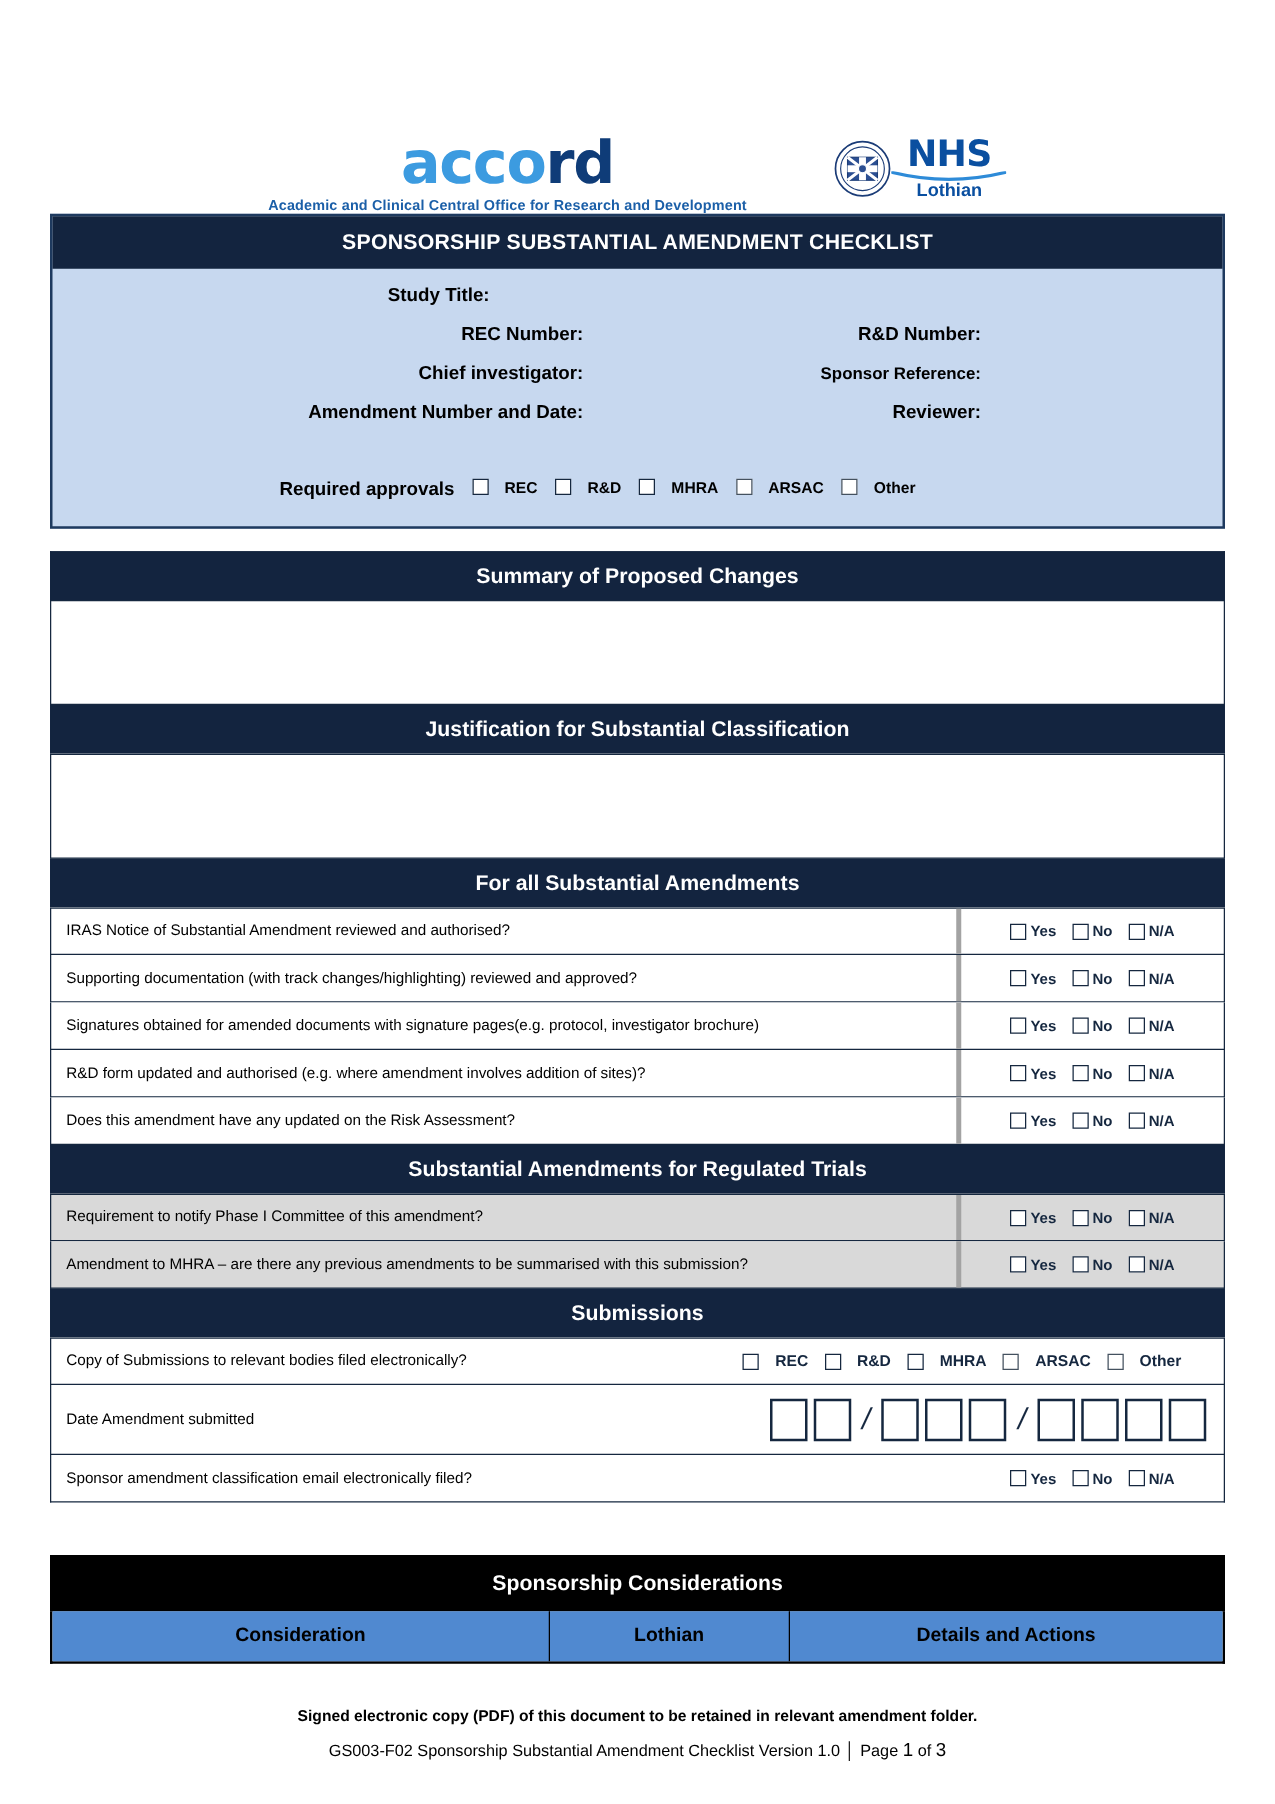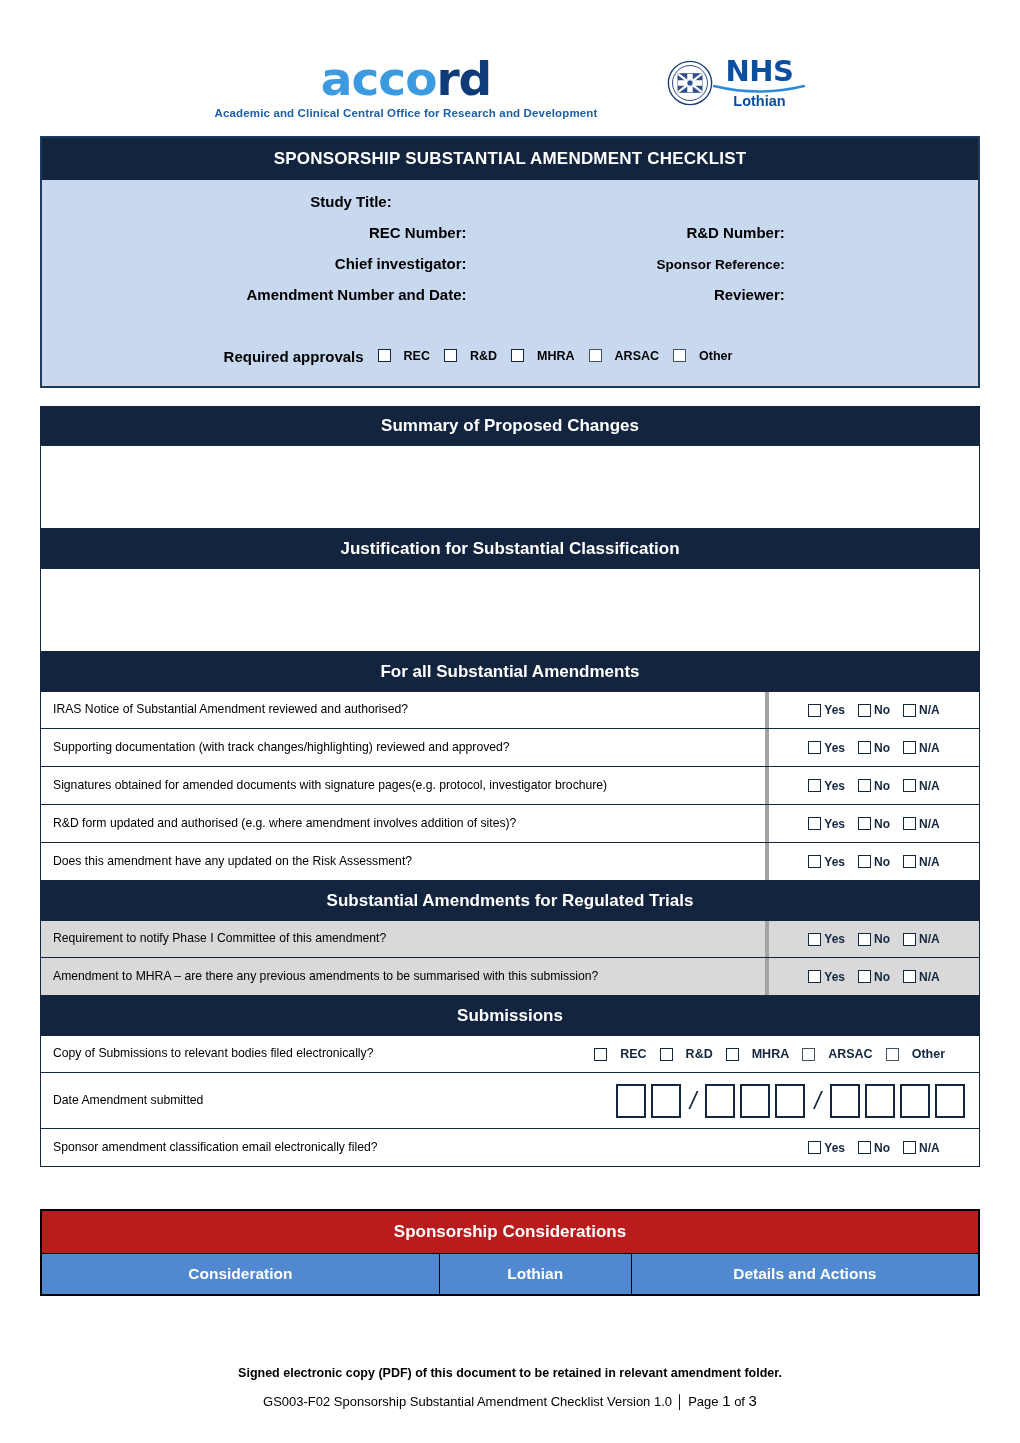--- a/index.html
+++ b/index.html
@@ -13,23 +13,24 @@
     font-family: "Liberation Sans", sans-serif;
     color: #000000;
     position: relative;
     overflow: hidden;
   }
 
   
   .logo-band {
     height: 136px;
     display: flex;
-    align-items: center;
+    align-items: flex-end;
     justify-content: center;
     padding-top: 38px;
+    margin-top: 35px;
   }
   .logo-group {
     display: flex;
     align-items: flex-start;
     gap: 70px;
   }
   .accord-wrap { display: flex; flex-direction: column; align-items: center; }
   .accord-word {
     font-family: "DejaVu Sans", sans-serif;
     font-size: 47px;
@@ -179,30 +180,30 @@
   .dbox {
     width: 30px; height: 34px;
     border: 2px solid #15273F;
     background: #ffffff;
   }
   .dsep { font-size: 24px; color: #15273F; margin: 0 4px; font-style: italic; }
 
   
   .consid { margin-top: 42px; }
   .consid-head {
-    background: #b91c1c; color: #fff;
+    background: #000000; color: #fff;
     font-size: 17px; font-weight: 700; text-align: center;
     padding: 11px 4px;
     border: 2px solid #000;
     border-bottom: 1px solid #000;
   }
   .consid-cols { display: flex; border: 2px solid #000; border-top: none; }
   .consid-cols .cc {
     background: #5089D0;
-    color: #ffffff;
+    color: #000000;
     font-size: 15.5px;
     font-weight: 700;
     text-align: center;
     padding: 11px 4px;
     border-right: 1px solid #000;
   }
   .consid-cols .cc:last-child { border-right: none; }
   .cc.c1 { width: 42.5%; }
   .cc.c2 { width: 20.5%; }
   .cc.c3 { flex: 1; }

